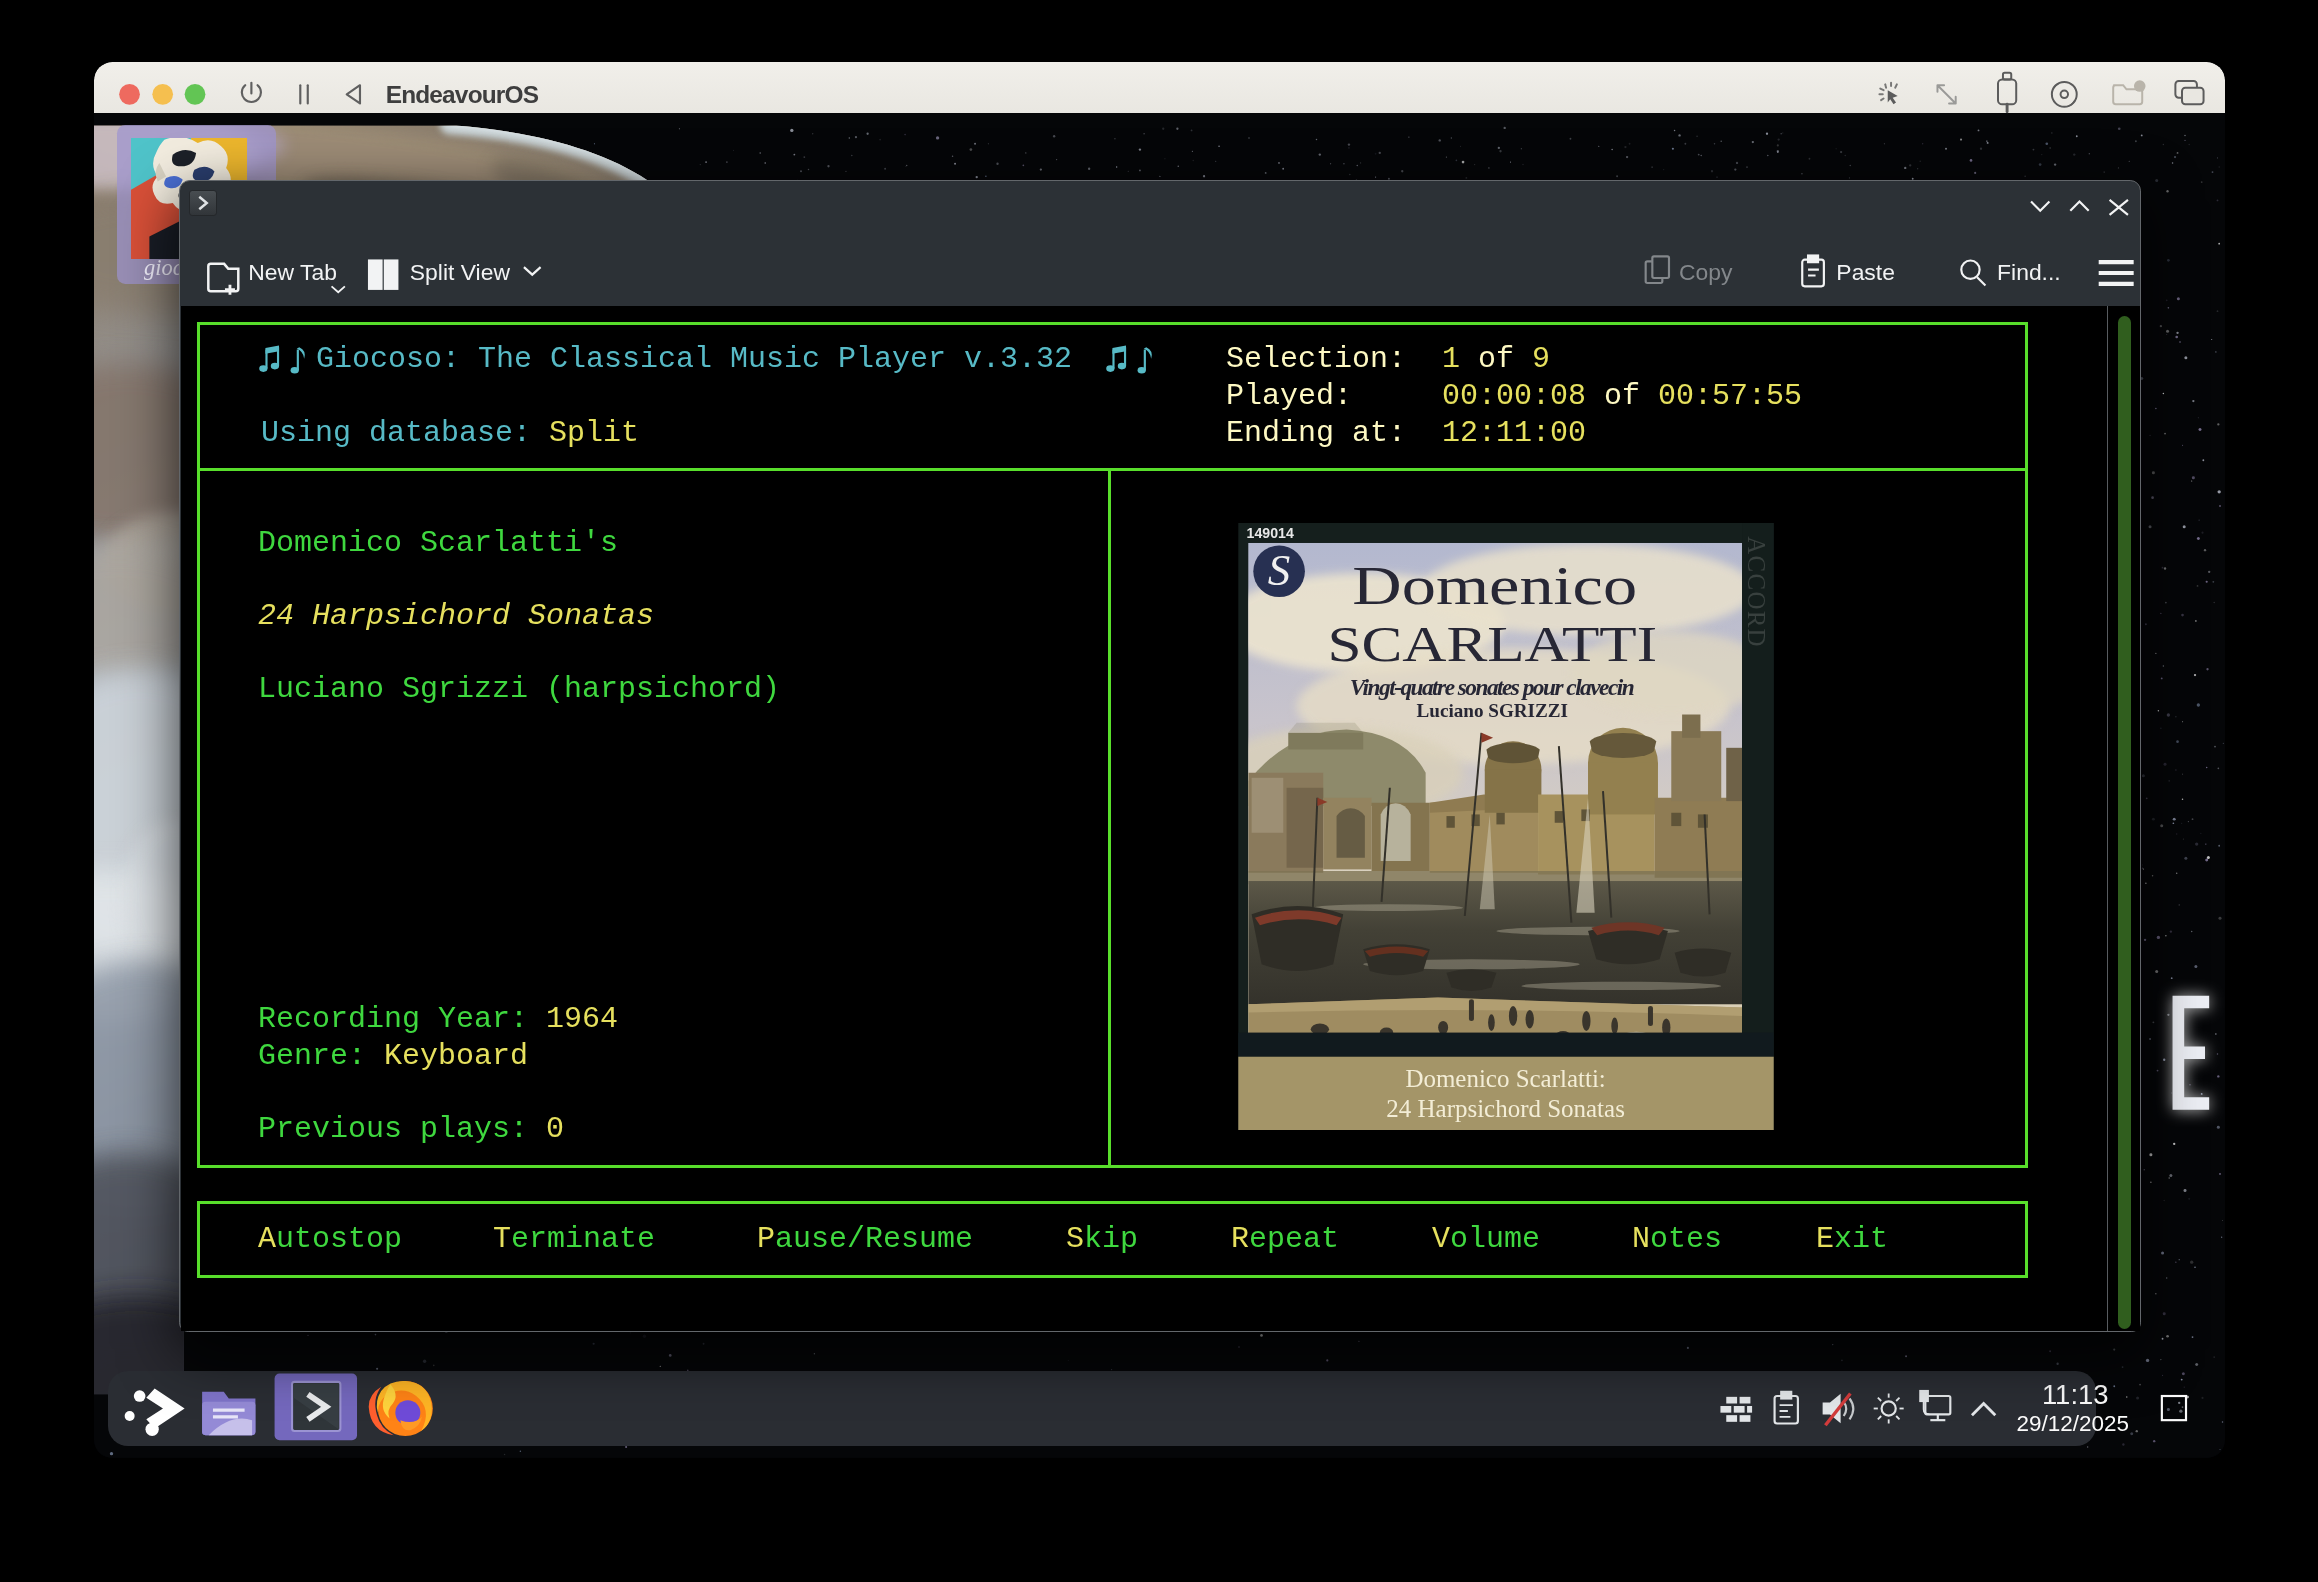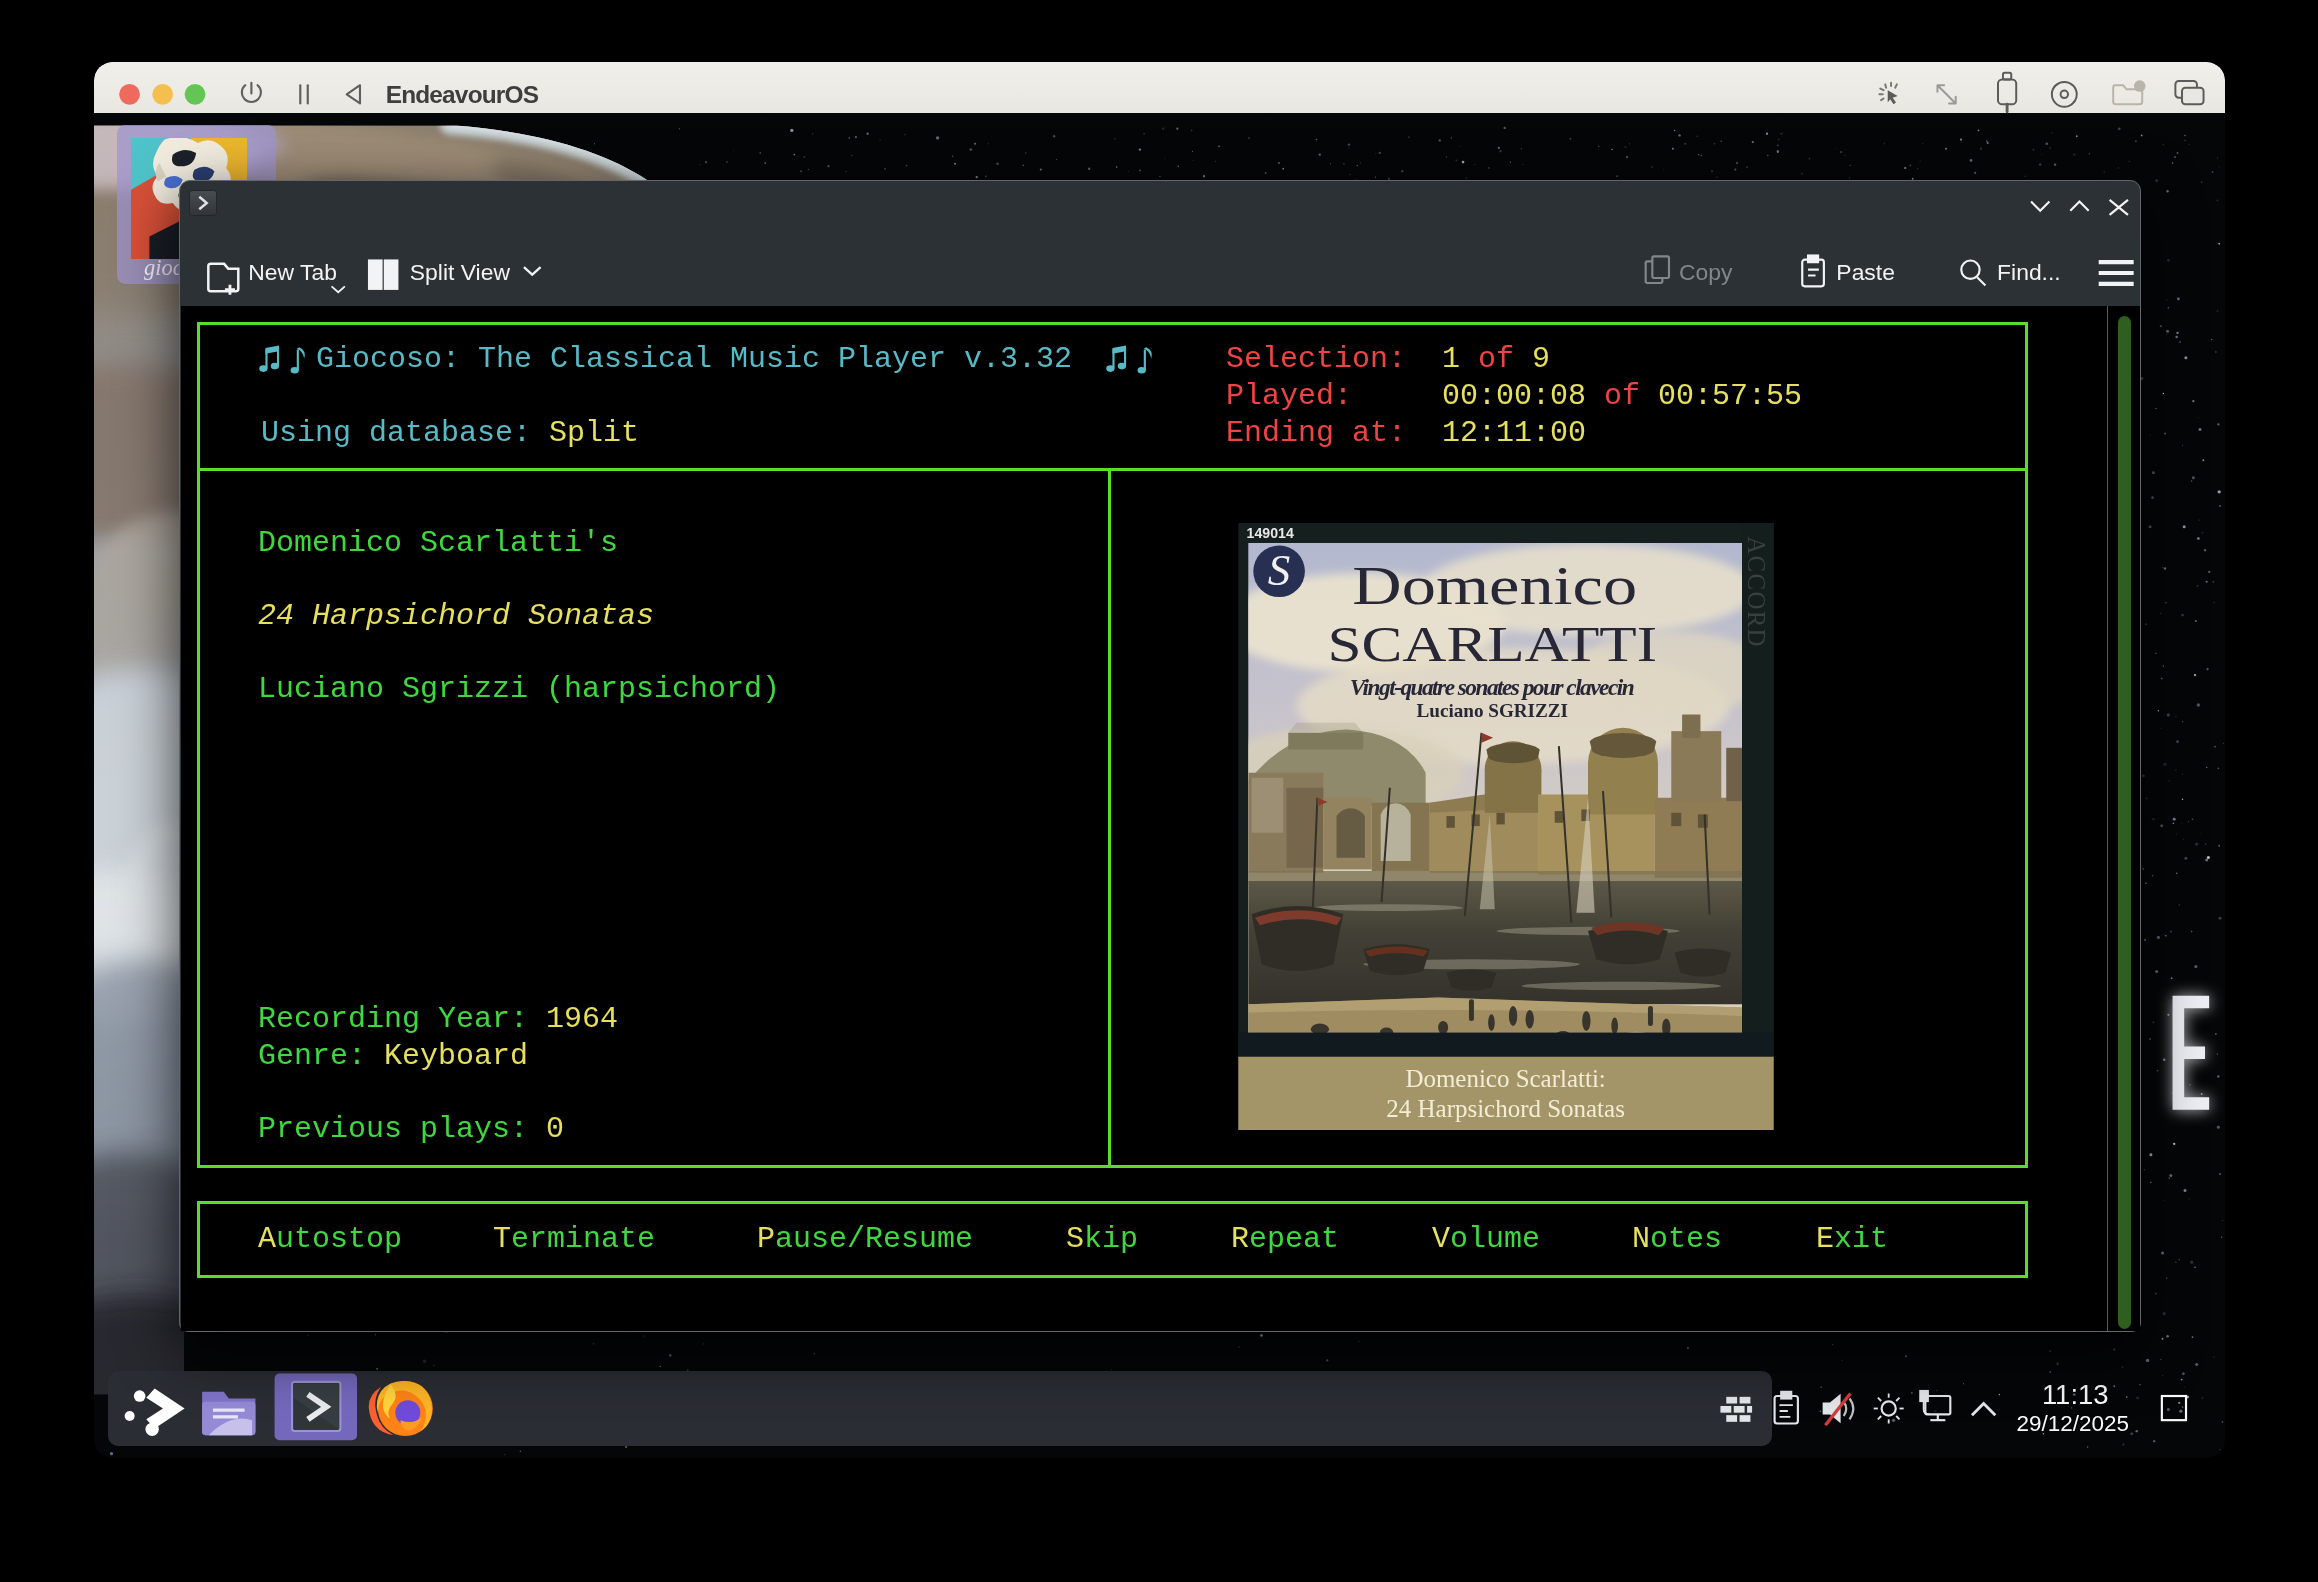--- a/index.html
+++ b/index.html
@@ -1,19 +1,19 @@
 <!DOCTYPE html>
 <html style="font-size:13.3px"><head><meta charset="utf-8"><style>
 *{margin:0;padding:0;box-sizing:border-box}
 html,body{width:2319px;height:1582px;background:#000;overflow:hidden}
 body{font-family:"Liberation Sans",sans-serif}
 #stage{position:absolute;left:0;top:0;width:2319px;height:1582px;background:#000}
 .abs{position:absolute}
 pre{position:absolute;margin:0;white-space:pre;font-family:"Liberation Mono",monospace;font-size:30px;line-height:37px}
-.grn{color:#3fd83f}.yel{color:#e6e05e}.cyn{color:#57bac6}.wht{color:#ef4444}
+.grn{color:#3fd83f}.yel{color:#e6e05e}.cyn{color:#57bac6}.wht{color:#fef9c3}
 .bl{background:#58de2b;position:absolute}
 </style></head><body>
 <div id="stage">
 <div class="abs" style="left:94px;top:62px;width:2131px;height:1396px;background:#04050a;border-radius:18.3px;overflow:hidden">
 <svg class="abs" style="left:0;top:0" width="2131" height="1396" viewBox="0 0 2559 1676">
         <rect width="2559" height="1676" fill="#050608"></rect>
         <circle cx="1636" cy="118" r="1.0" fill="#aab3cf" opacity="0.26"></circle>
         <circle cx="1884" cy="1157" r="1.3" fill="#9b8fb8" opacity="0.16"></circle>
         <circle cx="83" cy="227" r="0.9" fill="#cfd4e2" opacity="0.43"></circle>
         <circle cx="1436" cy="1219" r="1.6" fill="#aab3cf" opacity="0.45"></circle>
@@ -1392,21 +1392,21 @@
 <path d="M60,145 L88,100 L112,145 Z" fill="#3e4250"></path>
 <path d="M40,2 q22,-8 40,4 q16,-8 28,4 q12,10 6,26 q10,12 2,26 q-8,14 -24,12 q-4,14 -20,14 q-14,2 -22,-10 q-16,4 -22,-10 q-6,-12 4,-22 q-10,-14 -2,-28 q4,-10 10,-16" fill="#f2ecdf"></path>
 <path d="M50,20 q14,-10 28,-2 q-2,16 -18,16 q-14,0 -10,-14" fill="#1c2028"></path>
 <path d="M76,38 q14,-8 24,2 q-4,14 -18,12 q-12,-2 -6,-14" fill="#2a3e6e"></path>
 <path d="M42,48 q12,-6 20,2 q-4,12 -16,10 q-10,-2 -4,-12" fill="#4a6fd4"></path>
 <path d="M60,62 q16,-6 26,4 q-6,14 -22,10 q-12,-4 -4,-14" fill="#20242c"></path>
 <path d="M34,30 q-8,10 -2,22 l10,-6 Z" fill="#d8d2c2"></path>
 <path d="M88,70 q12,2 12,14 l-14,2 Z" fill="#e8e0cc"></path>
 </svg></div>
 <div class="abs" style="left:50px;top:193px;width:108px;height:23px;color:#f5f3ff;font-style:italic;font-size:22.5px;font-family:'Liberation Serif',serif">giocoso</div>
-<div class="abs" style="left:14px;top:1309px;width:1664px;height:75px;background:#2a2d33;border-radius:10px">
+<div class="abs" style="left:14px;top:1309px;width:1988px;height:75px;background:#2a2d33;border-radius:20px">
 <svg width="2103" height="75" viewBox="0 0 2525 90">
 <g transform="translate(-130,-1647)">
  <g fill="#ffffff">
               <circle cx="168" cy="1677" r="7"></circle>
               <circle cx="156" cy="1701" r="6"></circle>
               <circle cx="183" cy="1717" r="8"></circle>
   <path d="M186,1668 L222,1692 L186,1716 L176,1705 L196,1692 L176,1679 Z"></path>
             </g>
  <g>
               <path d="M243,1672 h26 l6,8 h32 v40 a4,4 0 0 1 -4,4 h-56 a4,4 0 0 1 -4,-4 Z" fill="#7f74c9"></path>

